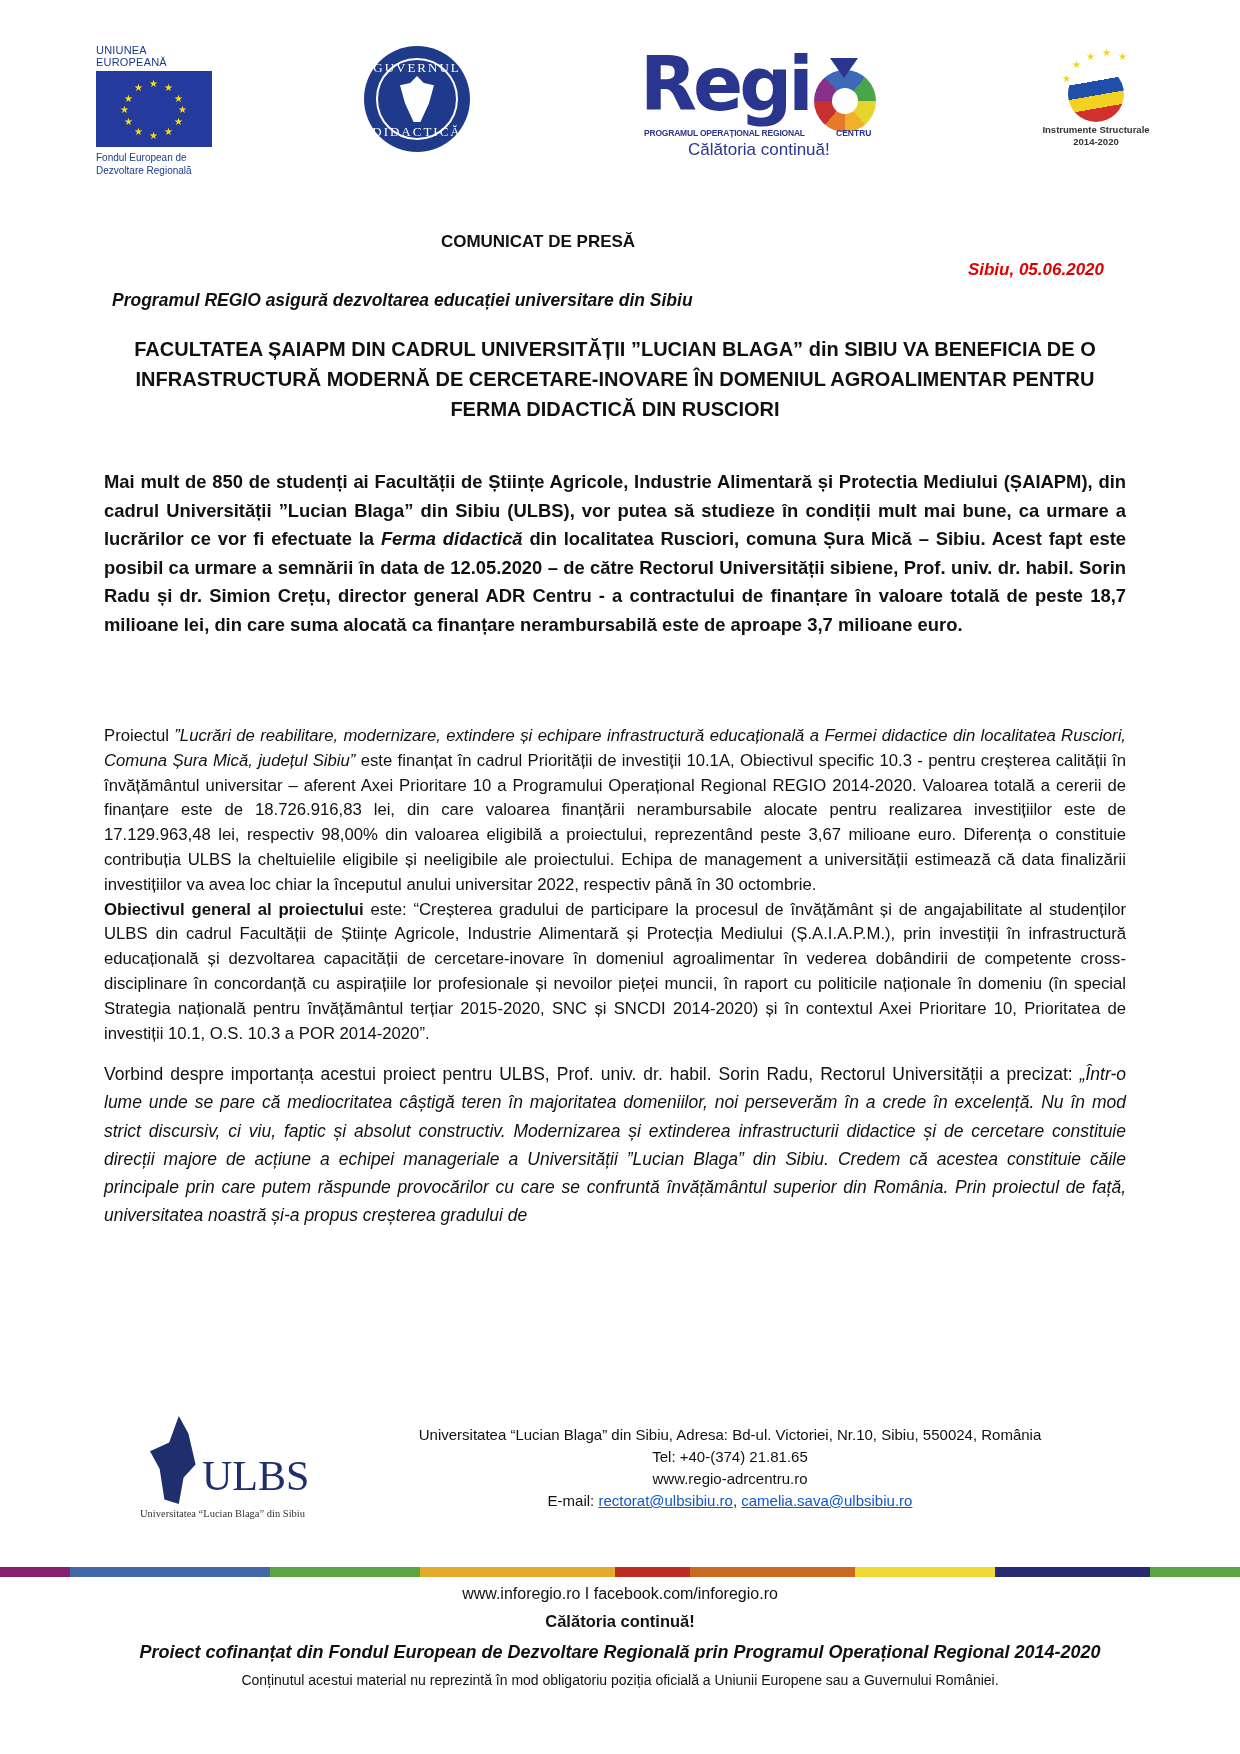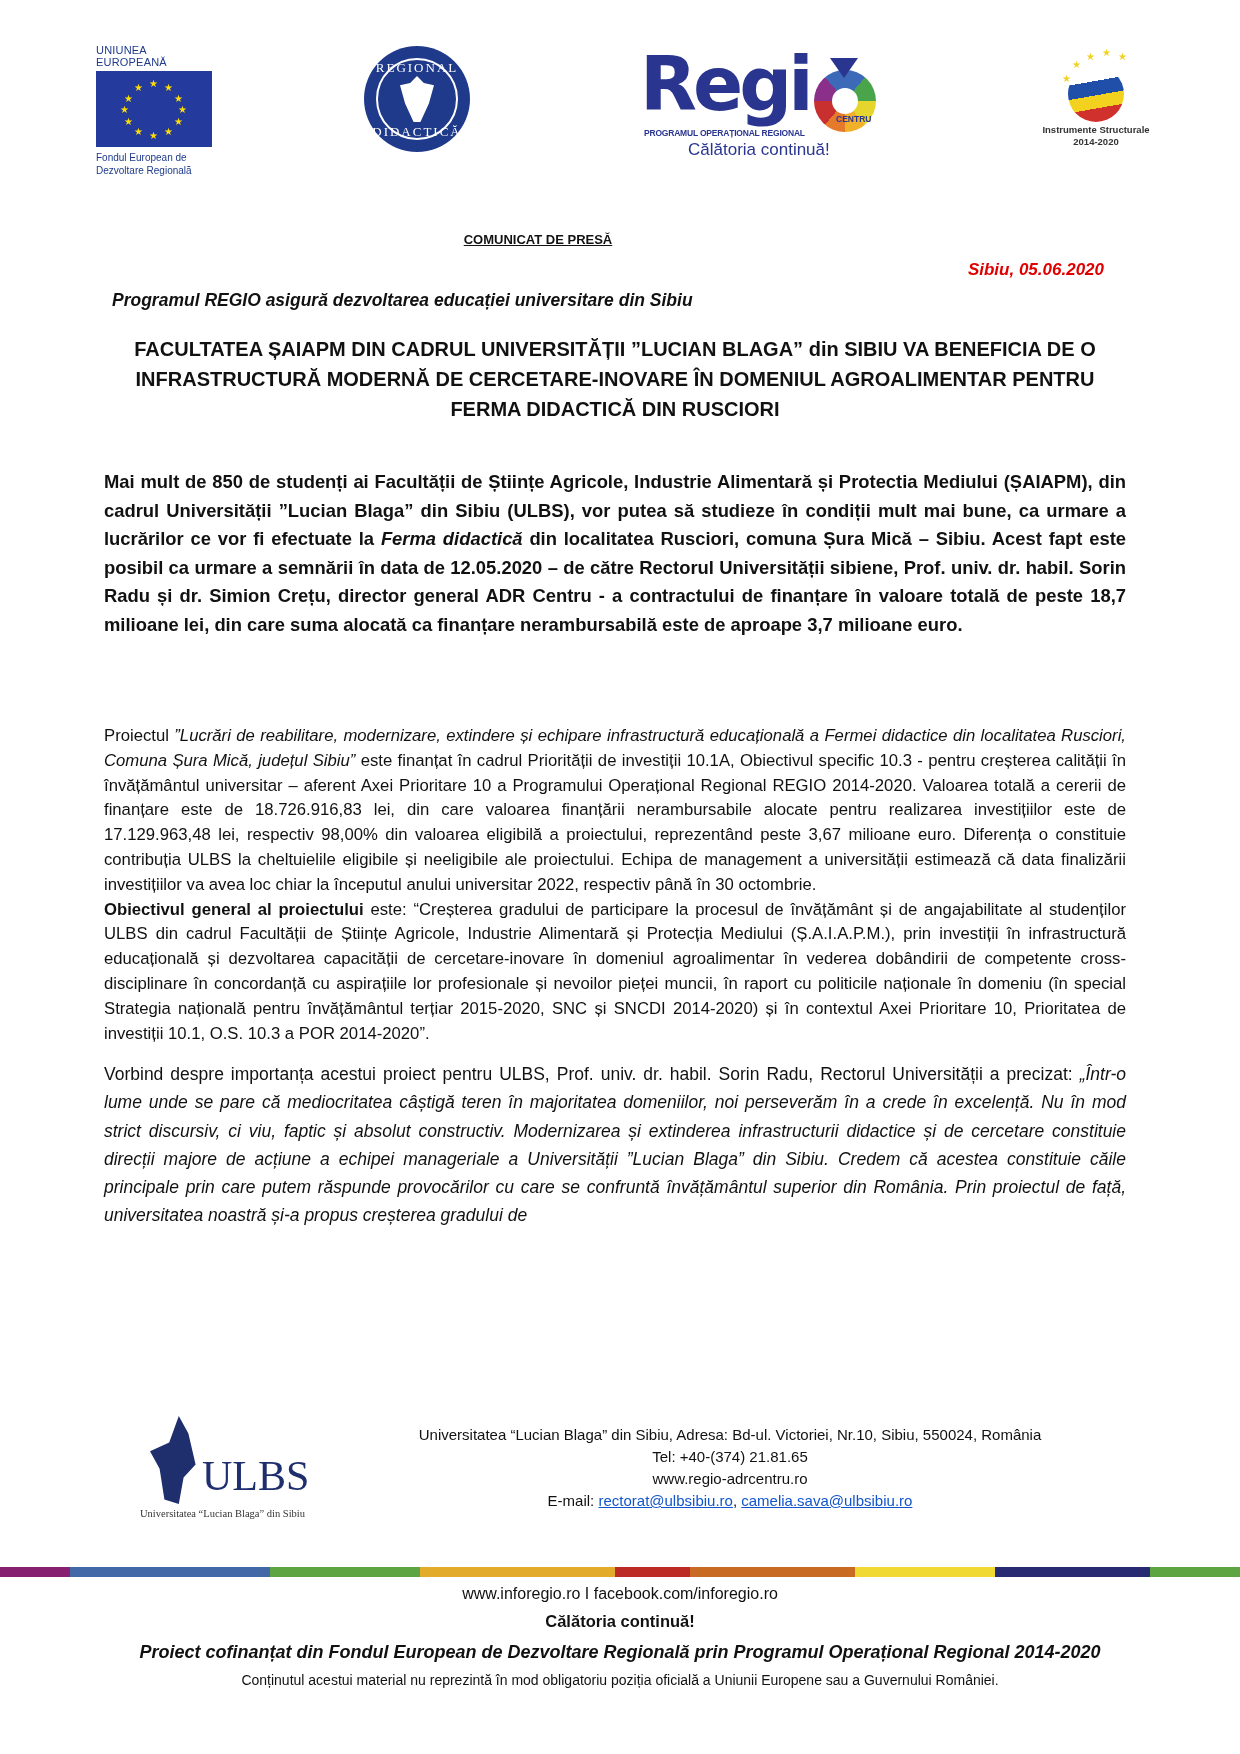--- a/index.html
+++ b/index.html
@@ -20,31 +20,31 @@
   #gov-logo .arc-top { top: 14px; }
   #gov-logo .arc-bot { bottom: 12px; }
 
   #regio-logo { left: 640px; top: 44px; width: 250px; height: 120px; }
   #regio-logo .word { position: absolute; left: 0; top: 0; font-family: "DejaVu Sans", sans-serif; font-weight: bold; font-size: 74px; color: #2a3590; letter-spacing: -4px; line-height: 80px; }
   #regio-logo .wheel { position: absolute; left: 174px; top: 26px; width: 62px; height: 62px; border-radius: 50%;
      background: conic-gradient(#3d6ab8 0 40deg, #4aa54a 40deg 90deg, #e5d52c 90deg 140deg, #f0b02a 140deg 180deg, #e57a2a 180deg 220deg, #c82f2f 220deg 270deg, #8a2f8a 270deg 320deg, #3d6ab8 320deg 360deg); }
   #regio-logo .wheel::after { content: ""; position: absolute; left: 18px; top: 18px; width: 26px; height: 26px; border-radius: 50%; background: #fff; }
   #regio-logo .tri { position: absolute; left: 190px; top: 14px; width: 0; height: 0; border-left: 14px solid transparent; border-right: 14px solid transparent; border-top: 20px solid #2a3590; }
   #regio-logo .prog { position: absolute; left: 4px; top: 84px; font-size: 8.5px; font-weight: bold; color: #2a3590; letter-spacing: -0.2px; }
-  #regio-logo .centru { position: absolute; left: 196px; top: 70px; font-size: 8.5px; font-weight: bold; color: #2a3590; }
+  #regio-logo .centru { position: absolute; left: 196px; top: 84px; font-size: 8.5px; font-weight: bold; color: #2a3590; }
   #regio-logo .slogan { position: absolute; left: 48px; top: 96px; font-size: 17px; color: #2a3590; }
 
   #is-logo { left: 1036px; top: 44px; width: 120px; height: 110px; }
   #is-logo .ball { position: absolute; left: 32px; top: 22px; width: 56px; height: 56px; border-radius: 50%;
      background: linear-gradient(170deg, #ffffff 0 30%, #1f4fa8 30% 52%, #f3d21f 52% 72%, #d0312d 72% 100%); }
   #is-logo .txt { position: absolute; left: 0; top: 80px; width: 120px; text-align: center; font-size: 9.5px; font-weight: bold; color: #333; line-height: 12px; }
 
   
   .abs { position: absolute; }
-  #press-title { left: 0; width: 1076px; top: 232px; text-align: center; font-weight: bold; font-size: 13px; text-decoration: underline; }
+  #press-title { left: 0; width: 1076px; top: 232px; text-align: center; font-weight: bold; font-size: 17px; }
   #date { right: 136px; top: 260px; color: #e00000; font-weight: bold; font-style: italic; font-size: 17px; }
   #subtitle { left: 112px; top: 290px; font-weight: bold; font-style: italic; font-size: 17.5px; }
   #headline { left: 110px; width: 1010px; top: 334px; text-align: center; font-weight: bold; font-size: 20px; line-height: 30px; }
 
   .para { position: absolute; left: 104px; width: 1022px; text-align: justify; font-size: 17.6px; line-height: 27.5px; }
   #lead { top: 468px; font-weight: bold; font-size: 18.4px; line-height: 28.6px; }
   #body1 { top: 724px; font-size: 16.7px; line-height: 24.8px; }
   #body2 { top: 1060px; font-size: 17.5px; line-height: 28.3px; }
   i { font-style: italic; }
 
@@ -85,21 +85,21 @@
     <span class="star" style="left:38px;top:12px">★</span>
   </div>
   <div class="eu-sub">
     <div>Fondul European de</div>
     <div>Dezvoltare Regională</div>
   </div>
 </div>
 
 <div id="gov-logo" class="logo">
   <div class="ring"></div>
-  <div class="arc-top">REGIONAL</div>
+  <div class="arc-top">GUVERNUL</div>
   <div class="eagle"></div>
   <div class="arc-bot">DIDACTICĂ</div>
 </div>
 
 <div id="regio-logo" class="logo">
   <div class="word">Regi</div>
   <div class="wheel"></div>
   <div class="tri"></div>
   <div class="prog">PROGRAMUL OPERAȚIONAL REGIONAL</div>
   <div class="centru">CENTRU</div>

